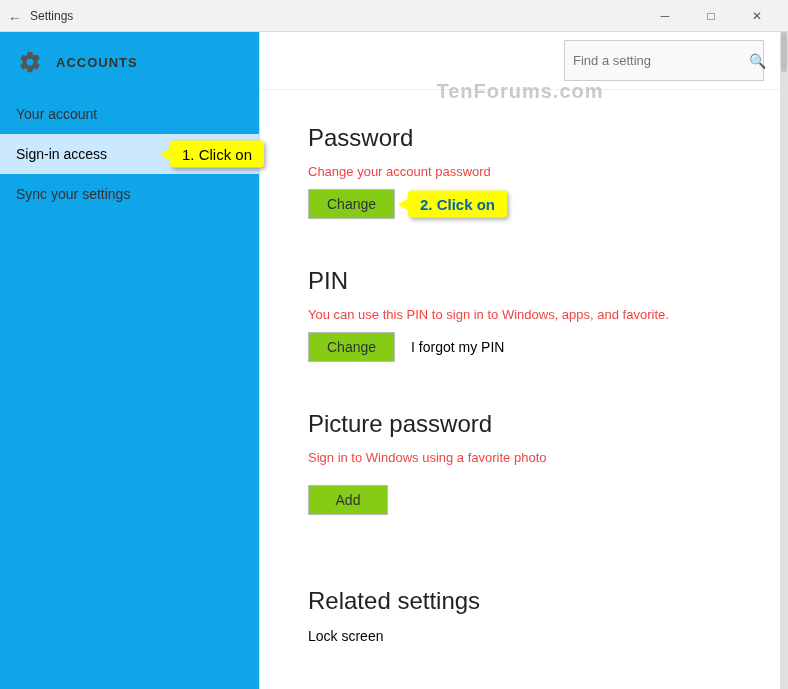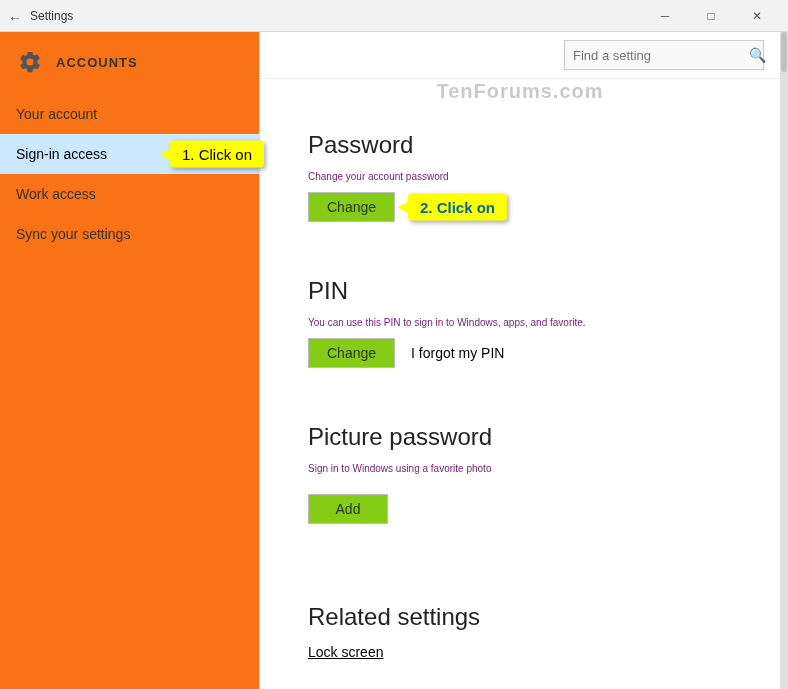--- a/index.html
+++ b/index.html
@@ -54,21 +54,21 @@
 
     
     .app-container {
       display: flex;
       height: calc(689px - 32px);
     }
 
     
     .sidebar {
       width: 260px;
-      background: #f97316;
+      background: #0ea5e9;
       padding-top: 0;
       display: flex;
       flex-direction: column;
       border-right: 1px solid #ddd;
       flex-shrink: 0;
     }
 
     .sidebar-header {
       display: flex;
       align-items: center;
@@ -192,21 +192,21 @@
       padding: 8px 16px;
       background: #fff;
       border-bottom: 1px solid #eee;
     }
     .search-box {
       display: flex;
       align-items: center;
       border: 1px solid #ccc;
       background: #f9f9f9;
       width: 200px;
-      height: 30px;
+      height: 41px;
       padding: 0 8px;
     }
     .search-input {
       border: none;
       background: transparent;
       font-size: 13px;
       flex: 1;
       outline: none;
       color: #555;
     }
@@ -235,25 +235,24 @@
     .content-body {
       margin-top: 48px;
       padding: 20px 16px;
     }
 
     .section-title {
       font-size: 24px;
       font-weight: 300;
       color: #222;
       margin-bottom: 12px;
-      margin-top: 7px;
     }
     .section-subtitle {
-      font-size: 10px;
-      color: #701a75;
+      font-size: 13px;
+      color: #ef4444;
       margin-bottom: 10px;
     }
     .action-btn {
       background: #84cc16;
       border: 1px solid #bbb;
       padding: 6px 18px;
       font-size: 14px;
       color: #333;
       cursor: pointer;
       display: inline-block;
@@ -318,23 +317,20 @@
         <span>Your account</span>
       </div>
       <div class="sidebar-item active" style="position:relative;">
         <span>Sign-in access</span>
 
         <div class="annotation-bubble" style="left: 170px; top: 50%; transform: translateY(-50%);">
           <span>1. Click on</span>
         </div>
       </div>
       <div class="sidebar-item">
-        <span>Work access</span>
-      </div>
-      <div class="sidebar-item">
         <span>Sync your settings</span>
       </div>
     </nav>
   </div>
 
   <div class="main-content">
 
     <div class="content-header">
       <div class="search-box">
         <input class="search-input" type="text" placeholder="Find a setting" style="">
@@ -380,21 +376,21 @@
           <button class="action-btn">Add</button>
         </div>
       </div>
 
       <div class="section-divider"></div>
       <div class="section-divider"></div>
       <div class="section-divider"></div>
 
       <div>
         <div class="section-title">Related settings</div>
-        <div style="margin-top: 6px; text-decoration: underline;">
+        <div style="margin-top: 6px;">
           <a class="link-text">Lock screen</a>
         </div>
       </div>
 
     </div>
   </div>
 
   <div class="scrollbar-strip">
     <div class="scrollbar-thumb"></div>
   </div>

